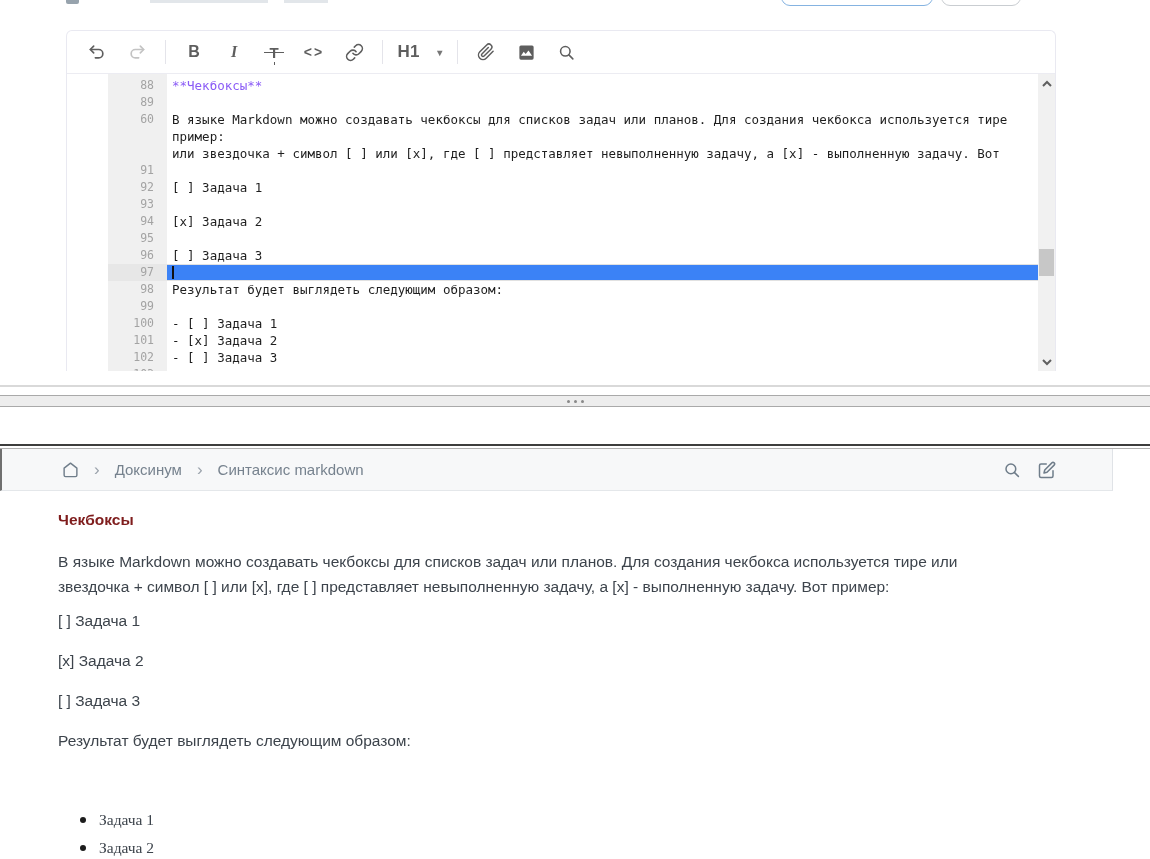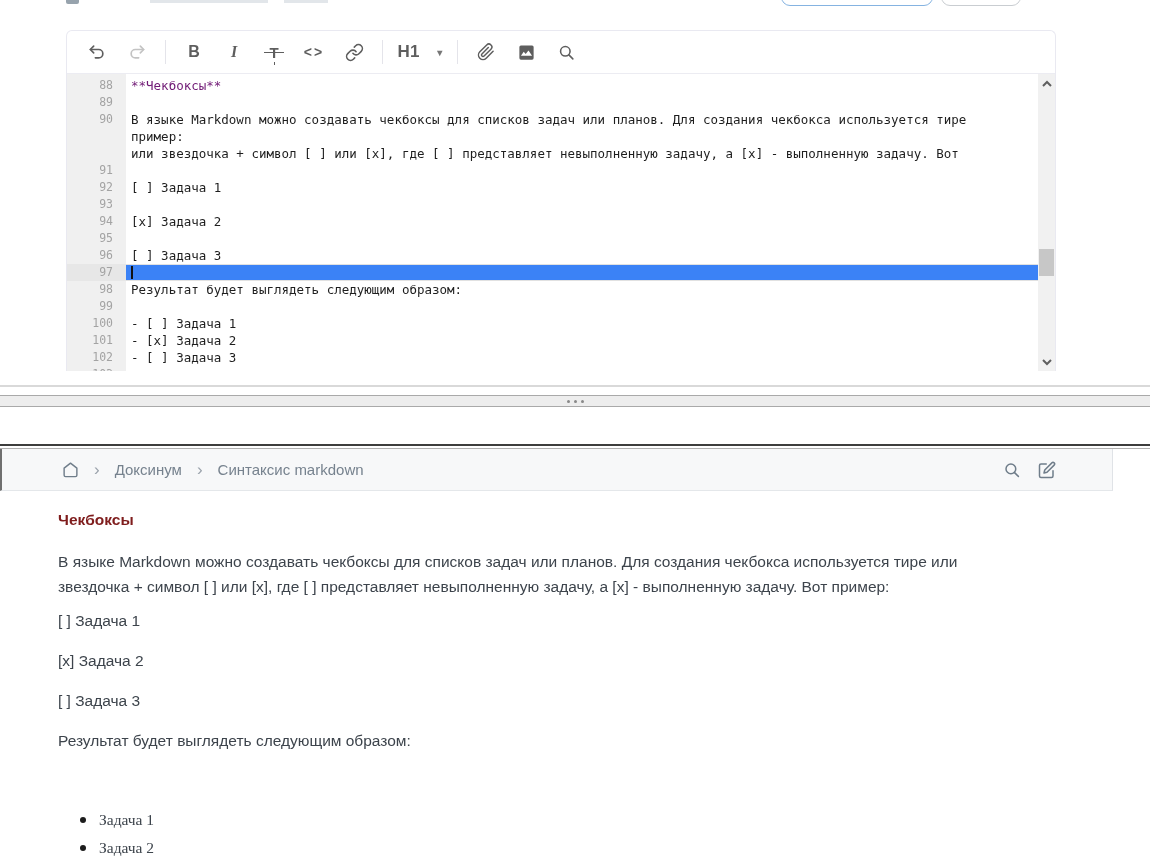--- a/index.html
+++ b/index.html
@@ -33,29 +33,29 @@
   .i-label { font-size:16px; font-style:italic; font-family:"Liberation Serif", serif; }
   .strike { position:relative; font-size:15px; }
   .strike::after { content:""; position:absolute; left:-5px; right:-5px; top:48%;
                    height:1.5px; background:currentColor; }
   .strike::before { content:""; position:absolute; left:50%; bottom:-4px; width:1.5px;
                     height:3px; background:currentColor; }
   .code-label { font-size:14px; letter-spacing:2px; font-weight:700; }
   .h1-btn { width:58px; font-size:17px; gap:18px; }
   .h1-caret { font-size:10px; color:#777; }
 
-  .ed-body { position:relative; height:297px; overflow:hidden; }
+  .ed-body { position:relative; height:297px; overflow:hidden;margin-left:41px; }
   .gutter-bg { position:absolute; left:0; top:0; bottom:0; width:59px; background:#f0f0f0; }
   .code-rows { position:absolute; left:0; right:17px; top:0; bottom:0; padding-top:3px;
                font-family:"DejaVu Sans Mono", monospace; font-size:12.5px; overflow:hidden; }
   .crow { display:flex; height:17px; line-height:17px; position:relative; }
   .gut { width:59px; flex:none; text-align:right; padding-right:13px;
          color:#a3a3a3; font-size:11.5px; }
   .ctxt { flex:1; padding-left:5px; white-space:pre; color:#1e1e1e; position:relative; }
-  .crow.md .ctxt span { color:#701a75; }
+  .crow.md .ctxt span { color:#8b5cf6; }
   .crow.active { background:#3b82f6; box-shadow: inset 0 1px 0 #e1e1e1, inset 0 -1px 0 #e1e1e1; }
   .crow.active .gut { background:#e7e7e7; }
   .caret { display:none; }
   .crow.active .caret { display:block; position:absolute; left:5px; top:2px; width:1.5px;
                         height:13px; background:#111; }
 
   .vscroll { position:absolute; top:0; right:0; bottom:0; width:17px; background:#f1f1f1; }
   .varrow { position:absolute; left:0; width:17px; height:17px; color:#5f5f5f;
             display:flex; align-items:center; justify-content:center; cursor:pointer; }
   .varrow.up { top:1px; } .varrow.down { bottom:1px; }
@@ -174,21 +174,21 @@
             <span class="gut">88</span>
             <span class="ctxt"><span>**Чекбоксы**</span></span>
           </div>
 
           <div class="crow">
             <span class="gut">89</span>
             <span class="ctxt"><span></span></span>
           </div>
 
           <div class="crow">
-            <span class="gut">90</span>
+            <span class="gut">60</span>
             <span class="ctxt"><span>В языке Markdown можно создавать чекбоксы для списков задач или планов. Для создания чекбокса используется тире</span></span>
           </div>
 
           <div class="crow">
             <span class="gut"></span>
             <span class="ctxt"><span>пример:</span></span>
           </div>
 
           <div class="crow">
             <span class="gut"></span>

